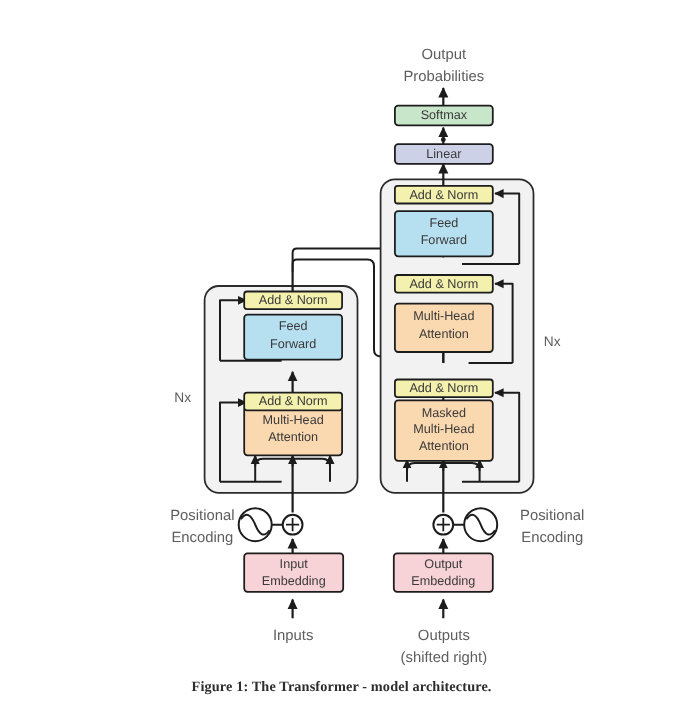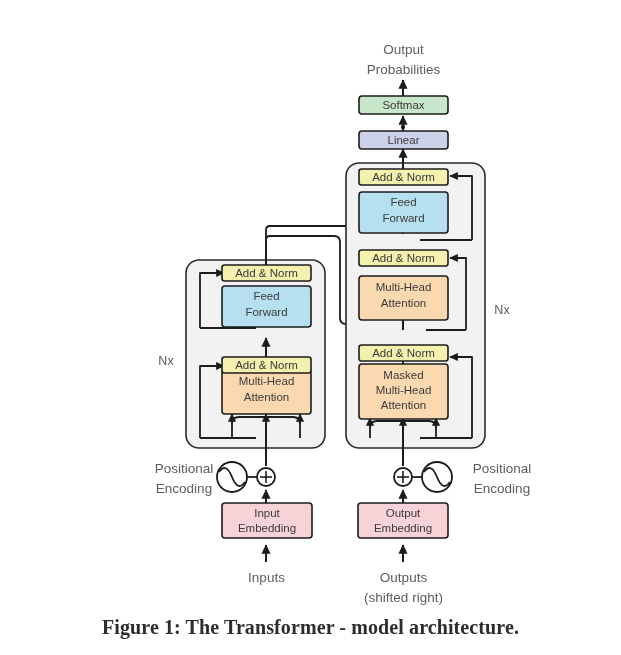--- a/index.html
+++ b/index.html
@@ -104,21 +104,21 @@
   .junction-dot {
     fill: #1c1c1c;
   }
   #caption {
     position: absolute;
     left: 0;
     top: 616px;
     width: 621px;
     text-align: center;
     font-family: "Liberation Serif", serif;
-    font-size: 20px;
+    font-size: 13px;
     font-weight: bold;
     color: #2d2d2d;
     letter-spacing: 0.1px;
   }
 </style>
 </head>
 <body>
 
 <div id="figure-root">
 

